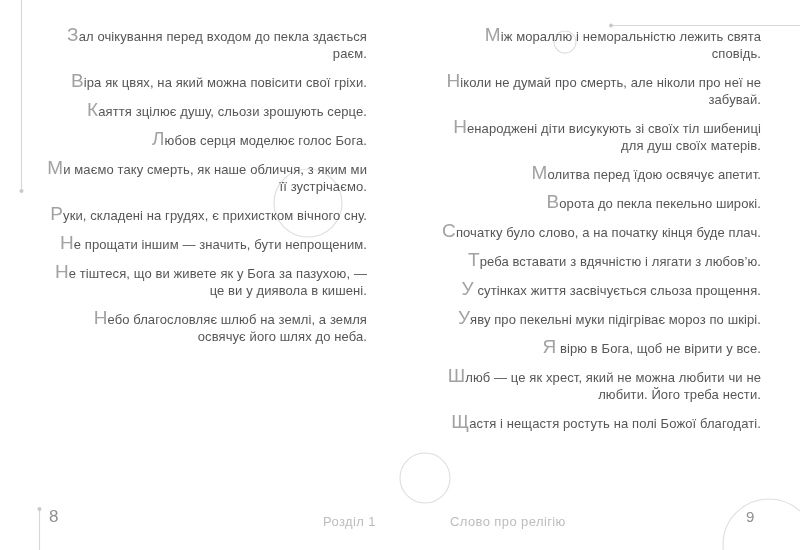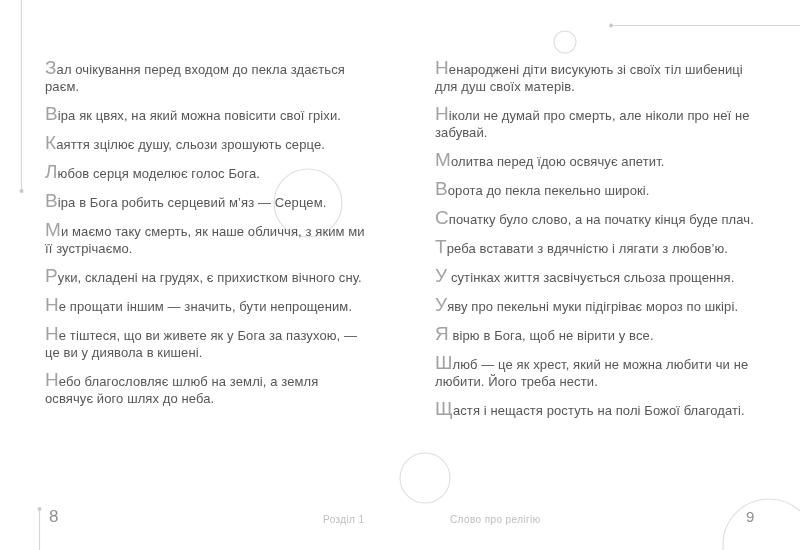--- a/index.html
+++ b/index.html
@@ -29,40 +29,41 @@
   .decor-overlay{
     position:absolute;
     inset:0;
     pointer-events:none;
   }
   .decor-stroke{stroke:var(--decor-line);stroke-width:1.2;fill:none;}
   .decor-circle{stroke:var(--decor-circle);stroke-width:1.1;fill:none;}
   .decor-dot{fill:#c9c9cb;stroke:none;}
   .text-col{
     position:absolute;
-    top:59px;
+    top:26px;
+    text-align:right;
   }
   .text-col.left{left:45px;width:322px;}
   .text-col.right{left:435px;width:326px;}
   p.aphorism{
     font-size:13px;
     line-height:17px;
     color:var(--body-text);
     margin-bottom:10px;
     letter-spacing:0.1px;
   }
   p.aphorism .initial{
     font-size:19px;
     line-height:17px;
     font-weight:300;
     color:var(--initial-letter);
   }
   .footer-label{
     position:absolute;
-    font-size:10px;
+    font-size:13px;
     letter-spacing:0.4px;
     color:var(--footer-text);
   }
   .footer-label.left-page{left:323px;top:514px;}
   .footer-label.right-page{left:450px;top:514px;}
   .page-number{
     position:absolute;
     color:var(--page-number);
     font-weight:300;
   }
@@ -85,31 +86,31 @@
     <line class="decor-stroke" x1="39.5" y1="510" x2="39.5" y2="550"></line>
     <circle class="decor-dot" cx="39.5" cy="509" r="2"></circle>
     <circle class="decor-circle" cx="769" cy="545" r="46"></circle>
   </svg>
 
   <div class="text-col left">
       <p class="aphorism"><span class="initial">З</span>ал очікування перед входом до пекла здається раєм.</p>
       <p class="aphorism"><span class="initial">В</span>іра як цвях, на який можна повісити свої гріхи.</p>
       <p class="aphorism"><span class="initial">К</span>аяття зцілює душу, сльози зрошують серце.</p>
       <p class="aphorism"><span class="initial">Л</span>юбов серця моделює голос Бога.</p>
-      <p class="aphorism"><span class="initial">В</span>іра в Бога робить серцевий м’яз — Серцем.</p>
       <p class="aphorism"><span class="initial">М</span>и маємо таку смерть, як наше обличчя, з яким ми її зустрічаємо.</p>
       <p class="aphorism"><span class="initial">Р</span>уки, складені на грудях, є прихистком вічного сну.</p>
       <p class="aphorism"><span class="initial">Н</span>е прощати іншим — значить, бути непрощеним.</p>
       <p class="aphorism"><span class="initial">Н</span>е тіштеся, що ви живете як у Бога за пазухою, — це ви у диявола в кишені.</p>
       <p class="aphorism"><span class="initial">Н</span>ебо благословляє шлюб на землі, а земля освячує його шлях до неба.</p>
     </div>
 
   <div class="text-col right">
+      <p class="aphorism"><span class="initial">М</span>іж мораллю і неморальністю лежить свята сповідь.</p>
+      <p class="aphorism"><span class="initial">Н</span>іколи не думай про смерть, але ніколи про неї не забувай.</p>
       <p class="aphorism"><span class="initial">Н</span>енароджені діти висукують зі своїх тіл шибениці для душ своїх матерів.</p>
-      <p class="aphorism"><span class="initial">Н</span>іколи не думай про смерть, але ніколи про неї не забувай.</p>
       <p class="aphorism"><span class="initial">М</span>олитва перед їдою освячує апетит.</p>
       <p class="aphorism"><span class="initial">В</span>орота до пекла пекельно широкі.</p>
       <p class="aphorism"><span class="initial">С</span>початку було слово, а на початку кінця буде плач.</p>
       <p class="aphorism"><span class="initial">Т</span>реба вставати з вдячністю і лягати з любов’ю.</p>
       <p class="aphorism"><span class="initial">У</span> сутінках життя засвічується сльоза прощення.</p>
       <p class="aphorism"><span class="initial">У</span>яву про пекельні муки підігріває мороз по шкірі.</p>
       <p class="aphorism"><span class="initial">Я</span> вірю в Бога, щоб не вірити у все.</p>
       <p class="aphorism"><span class="initial">Ш</span>люб — це як хрест, який не можна любити чи не любити. Його треба нести.</p>
       <p class="aphorism"><span class="initial">Щ</span>астя і нещастя ростуть на полі Божої благодаті.</p>
     </div>

